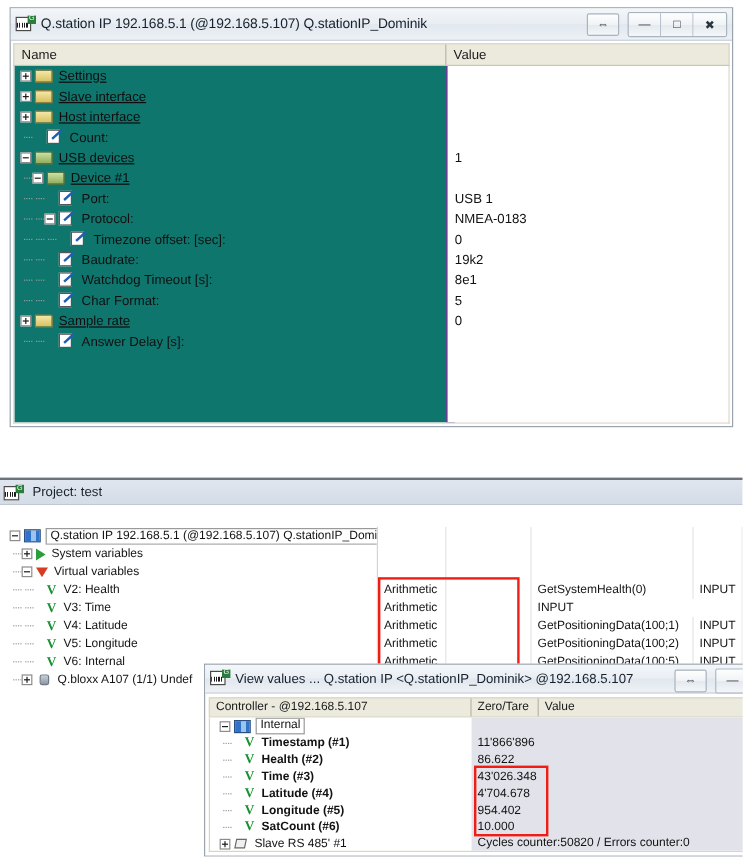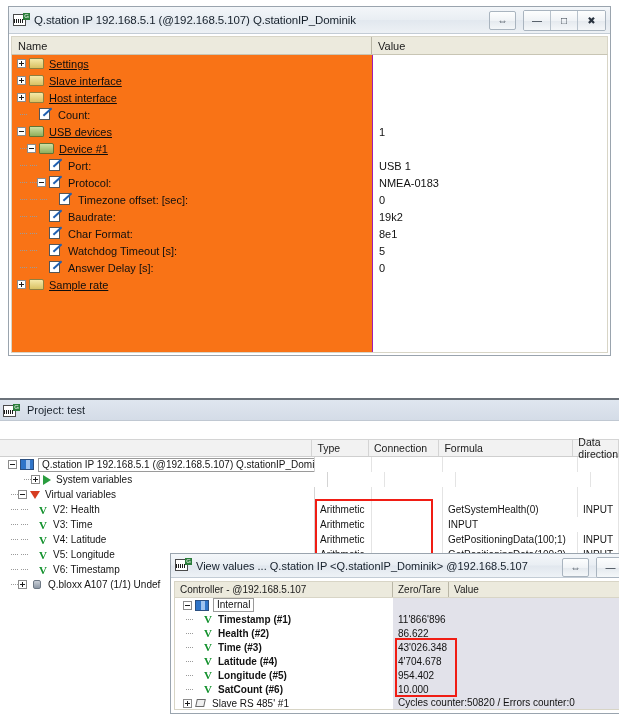--- a/index.html
+++ b/index.html
@@ -109,21 +109,21 @@
     border: 1px solid #d8d5c6;
     border-top: none;
     box-sizing: border-box;
     background: #ffffff;
     overflow: hidden;
   }
   .w1-namecol {
     position: absolute;
     left: 0; top: 0; bottom: 0;
     width: 360px;
-    background: #f97316;
+    background: #0f766e;
     border-right: 7px solid #a21caf;
   }
   .treerow {
     position: relative;
     height: 17px;
     display: flex;
     align-items: center;
     font-size: 11px;
     color: #111111;
     white-space: nowrap;
@@ -629,51 +629,51 @@
           </div>
           <div class="treerow">
             <span style="width: 5px; flex: 0 0 auto;"></span>
             <span class="dotline"></span>
             <span class="dotline"></span>
             <span class="tr-spacer"></span>
             <span class="leaf-ico">
               <span class="page"></span>
               <span class="pen"></span>
             </span>
-            <span class="tr-label">Char Format:</span>
+            <span class="tr-label">Watchdog Timeout [s]:</span>
           </div>
           <div class="treerow">
             <span style="width: 5px; flex: 0 0 auto;"></span>
             <span class="dotline"></span>
             <span class="dotline"></span>
             <span class="tr-spacer"></span>
             <span class="leaf-ico">
               <span class="page"></span>
               <span class="pen"></span>
             </span>
-            <span class="tr-label">Watchdog Timeout [s]:</span>
+            <span class="tr-label">Char Format:</span>
+          </div>
+          <div class="treerow">
+            <span style="width: 5px; flex: 0 0 auto;"></span>
+            <span class="tr-expander plus"></span>
+            <span class="folder-ico">
+              <span class="f-back"></span>
+            </span>
+            <span class="tr-label link">Sample rate</span>
           </div>
           <div class="treerow">
             <span style="width: 5px; flex: 0 0 auto;"></span>
             <span class="dotline"></span>
             <span class="dotline"></span>
             <span class="tr-spacer"></span>
             <span class="leaf-ico">
               <span class="page"></span>
               <span class="pen"></span>
             </span>
             <span class="tr-label">Answer Delay [s]:</span>
-          </div>
-          <div class="treerow">
-            <span style="width: 5px; flex: 0 0 auto;"></span>
-            <span class="tr-expander plus"></span>
-            <span class="folder-ico">
-              <span class="f-back"></span>
-            </span>
-            <span class="tr-label link">Sample rate</span>
           </div>
         </div>
       <div class="w1-valcol" id="w1-vals">
           <div class="valrow"></div>
           <div class="valrow"></div>
           <div class="valrow"></div>
           <div class="valrow"></div>
           <div class="valrow">1</div>
           <div class="valrow"></div>
           <div class="valrow">USB 1</div>
@@ -691,42 +691,35 @@
   <div class="win2">
     <div class="w2-titlebar">
       <span class="wave-ico" style="margin-left:3px;margin-right:3px;height:13px;">
         <span class="wbox"></span>
           <span class="wline"></span>
           <span class="wg">G</span>
       </span>
       <span class="w2-title">Project: test</span>
     </div>
     <div class="w2-gap"></div>
-    <div class="w2-header">
-      <div class="hc" style="width:315px;"></div>
-      <div class="hc" style="width:57px;">Type</div>
-      <div class="hc" style="width:71px;">Connection</div>
-      <div class="hc" style="width:135px;">Formula</div>
-      <div class="hc" style="flex:1;">Data direction</div>
-    </div>
     <div class="w2rows" id="w2-rows">
         <div class="w2row">
           <div class="w2c namec" style="width: 315px; flex: 0 0 auto;">
             <span style="width: 8px; flex: 0 0 auto;"></span>
             <span class="tr-expander"></span>
             <span class="blue-sq"></span>
             <span class="sel-box">Q.station IP 192.168.5.1 (@192.168.5.107) Q.stationIP_Dominik</span>
           </div>
           <div class="w2c" style="width: 57px; flex: 0 0 auto;"></div>
           <div class="w2c" style="width: 71px; flex: 0 0 auto;"></div>
           <div class="w2c" style="width: 135px; flex: 0 0 auto;"></div>
           <div class="w2c" style="flex: 1 1 0%;"></div>
         </div>
         <div class="w2row">
-          <div class="w2c namec" style="width: 315px; flex: 0 0 auto; margin-left: 13px;">
+          <div class="w2c namec" style="width: 315px; flex: 0 0 auto;">
             <span style="width: 8px; flex: 0 0 auto;"></span>
             <span class="dotline"></span>
             <span class="tr-expander plus"></span>
             <span class="tri-right"></span>
             <span>System variables</span>
           </div>
           <div class="w2c" style="width: 57px; flex: 0 0 auto;"></div>
           <div class="w2c" style="width: 71px; flex: 0 0 auto;"></div>
           <div class="w2c" style="width: 135px; flex: 0 0 auto;"></div>
           <div class="w2c" style="flex: 1 1 0%;"></div>
@@ -799,21 +792,21 @@
           <div class="w2c" style="width: 135px; flex: 0 0 auto;">GetPositioningData(100;2)</div>
           <div class="w2c" style="flex: 1 1 0%;">INPUT</div>
         </div>
         <div class="w2row">
           <div class="w2c namec" style="width: 315px; flex: 0 0 auto;">
             <span style="width: 8px; flex: 0 0 auto;"></span>
             <span class="dotline"></span>
             <span class="dotline"></span>
             <span class="tr-spacer"></span>
             <span class="vglyph">V</span>
-            <span>V6: Timestamp</span>
+            <span>V6: Internal</span>
           </div>
           <div class="w2c" style="width: 57px; flex: 0 0 auto;">Arithmetic</div>
           <div class="w2c" style="width: 71px; flex: 0 0 auto;"></div>
           <div class="w2c" style="width: 135px; flex: 0 0 auto;">GetPositioningData(100;5)</div>
           <div class="w2c" style="flex: 1 1 0%;">INPUT</div>
         </div>
         <div class="w2row">
           <div class="w2c namec" style="width: 315px; flex: 0 0 auto;">
             <span style="width: 8px; flex: 0 0 auto;"></span>
             <span class="dotline"></span>

